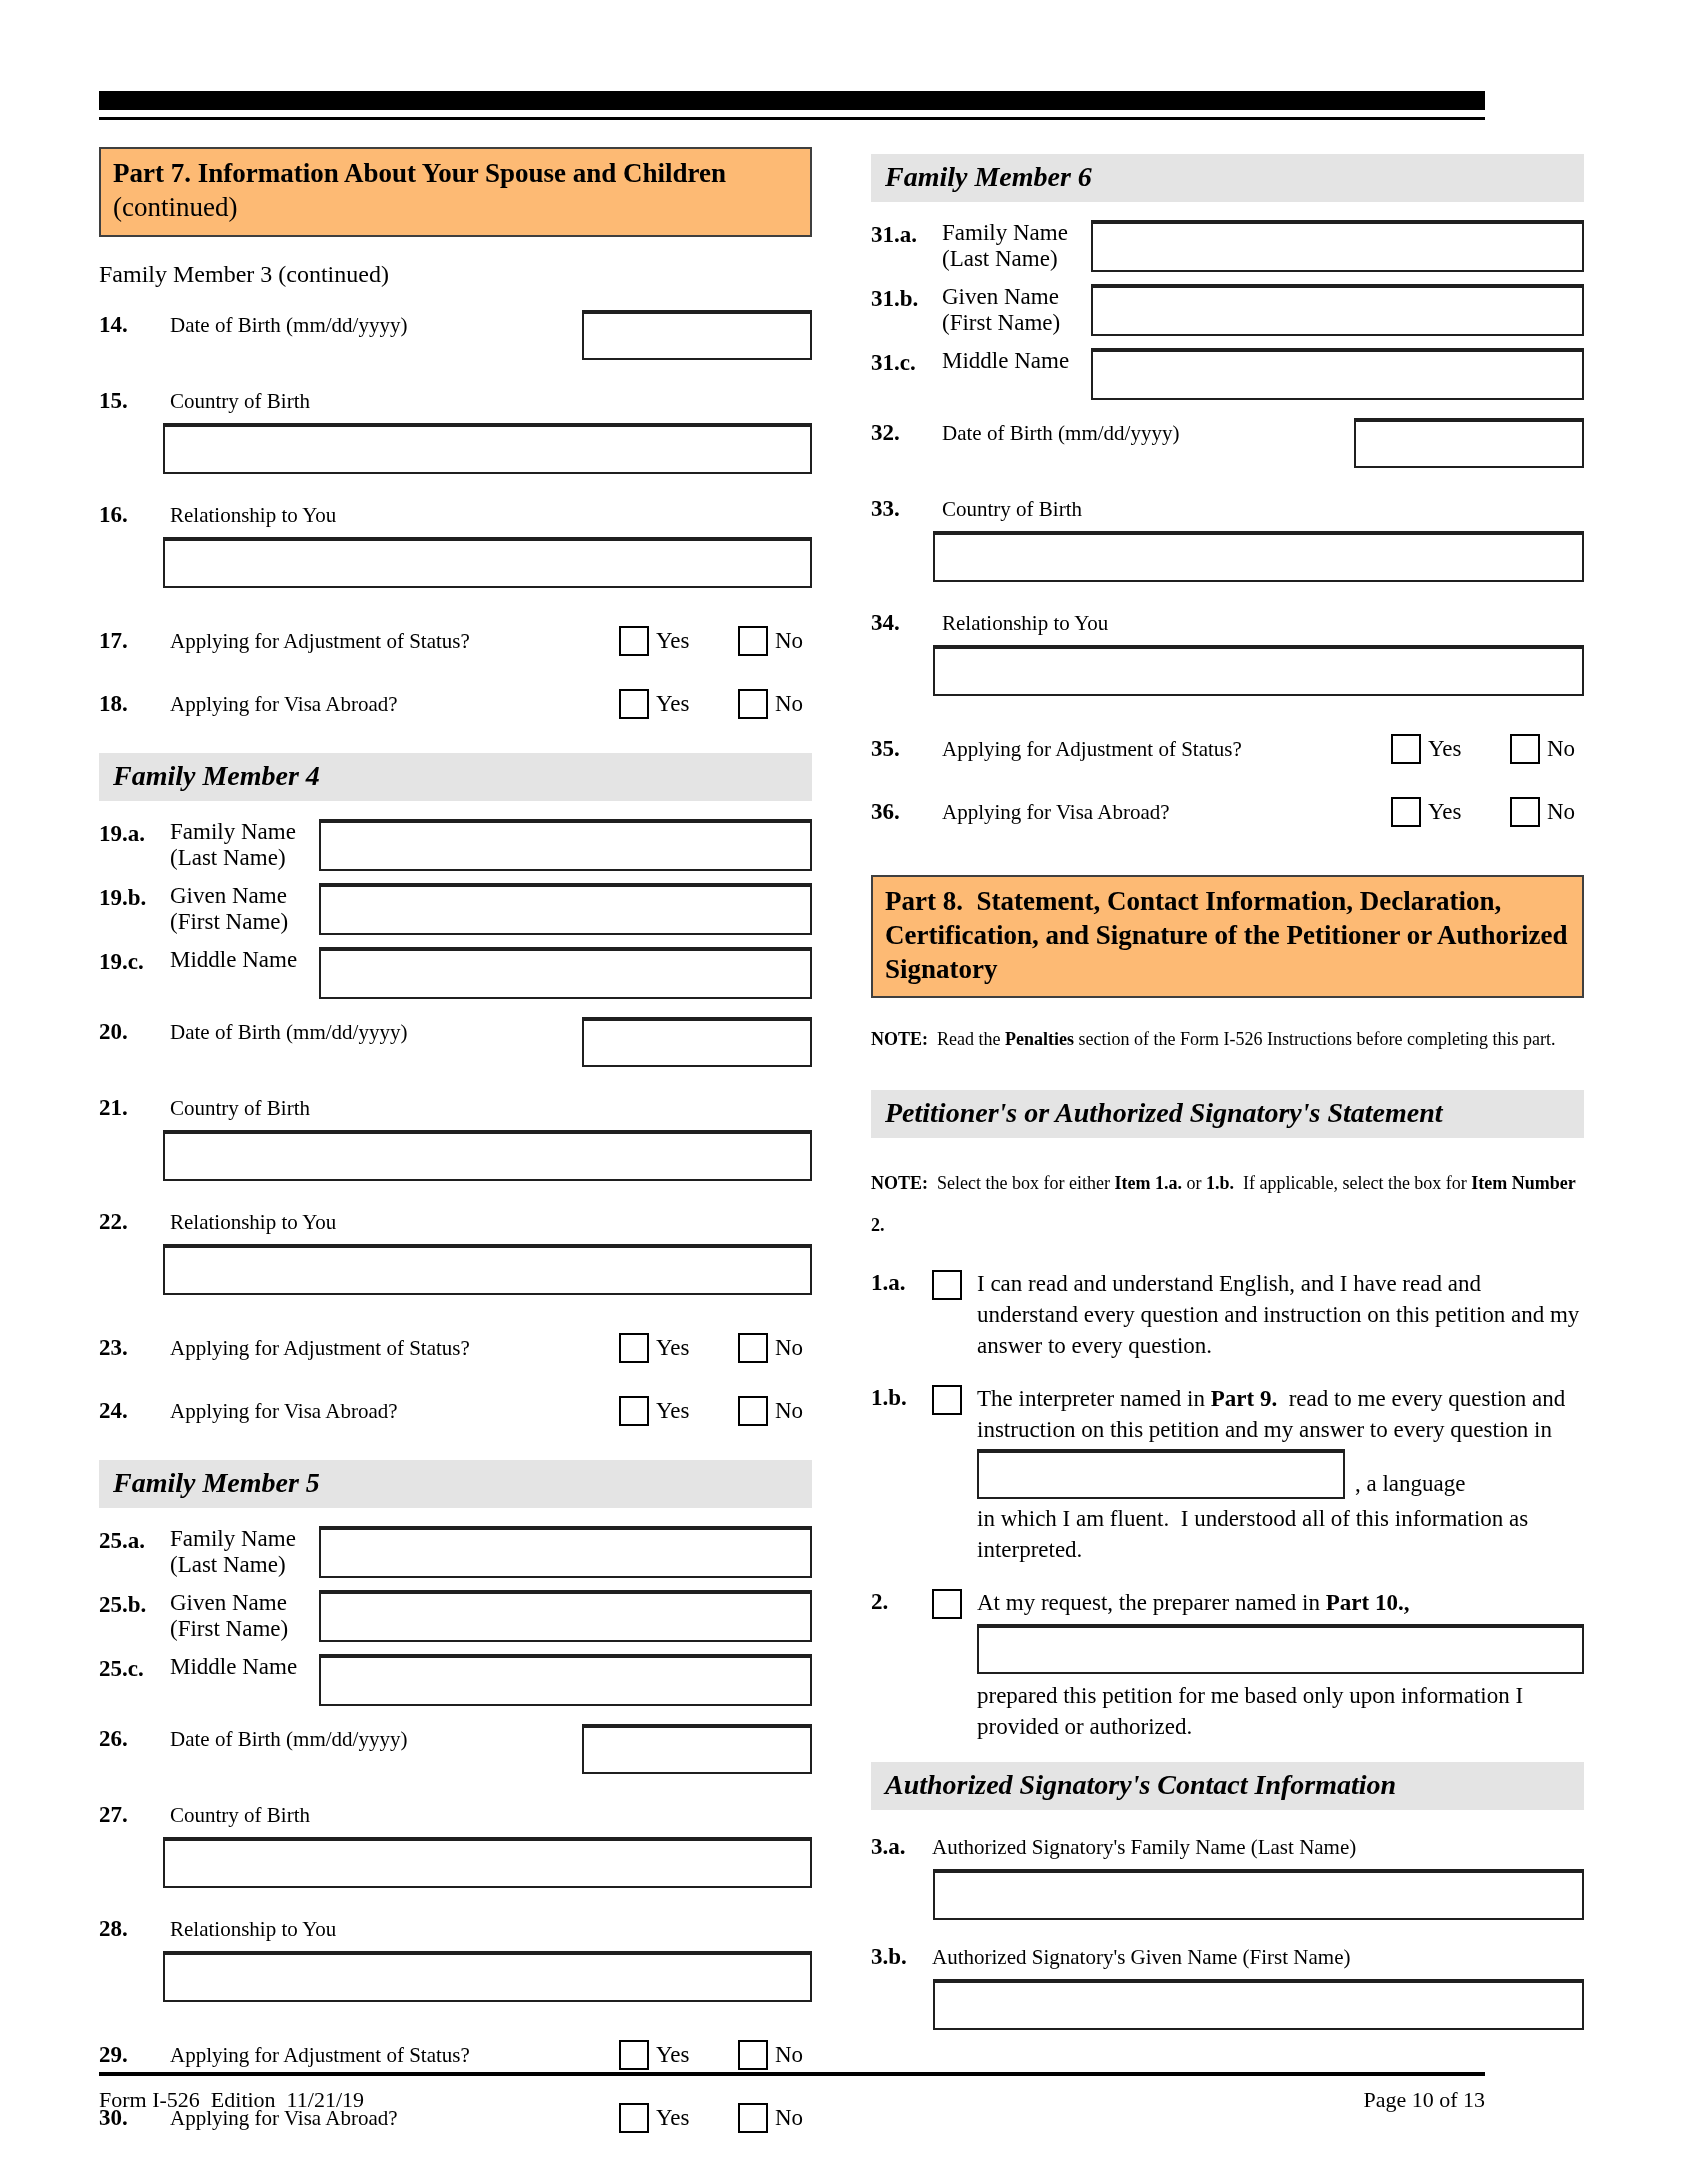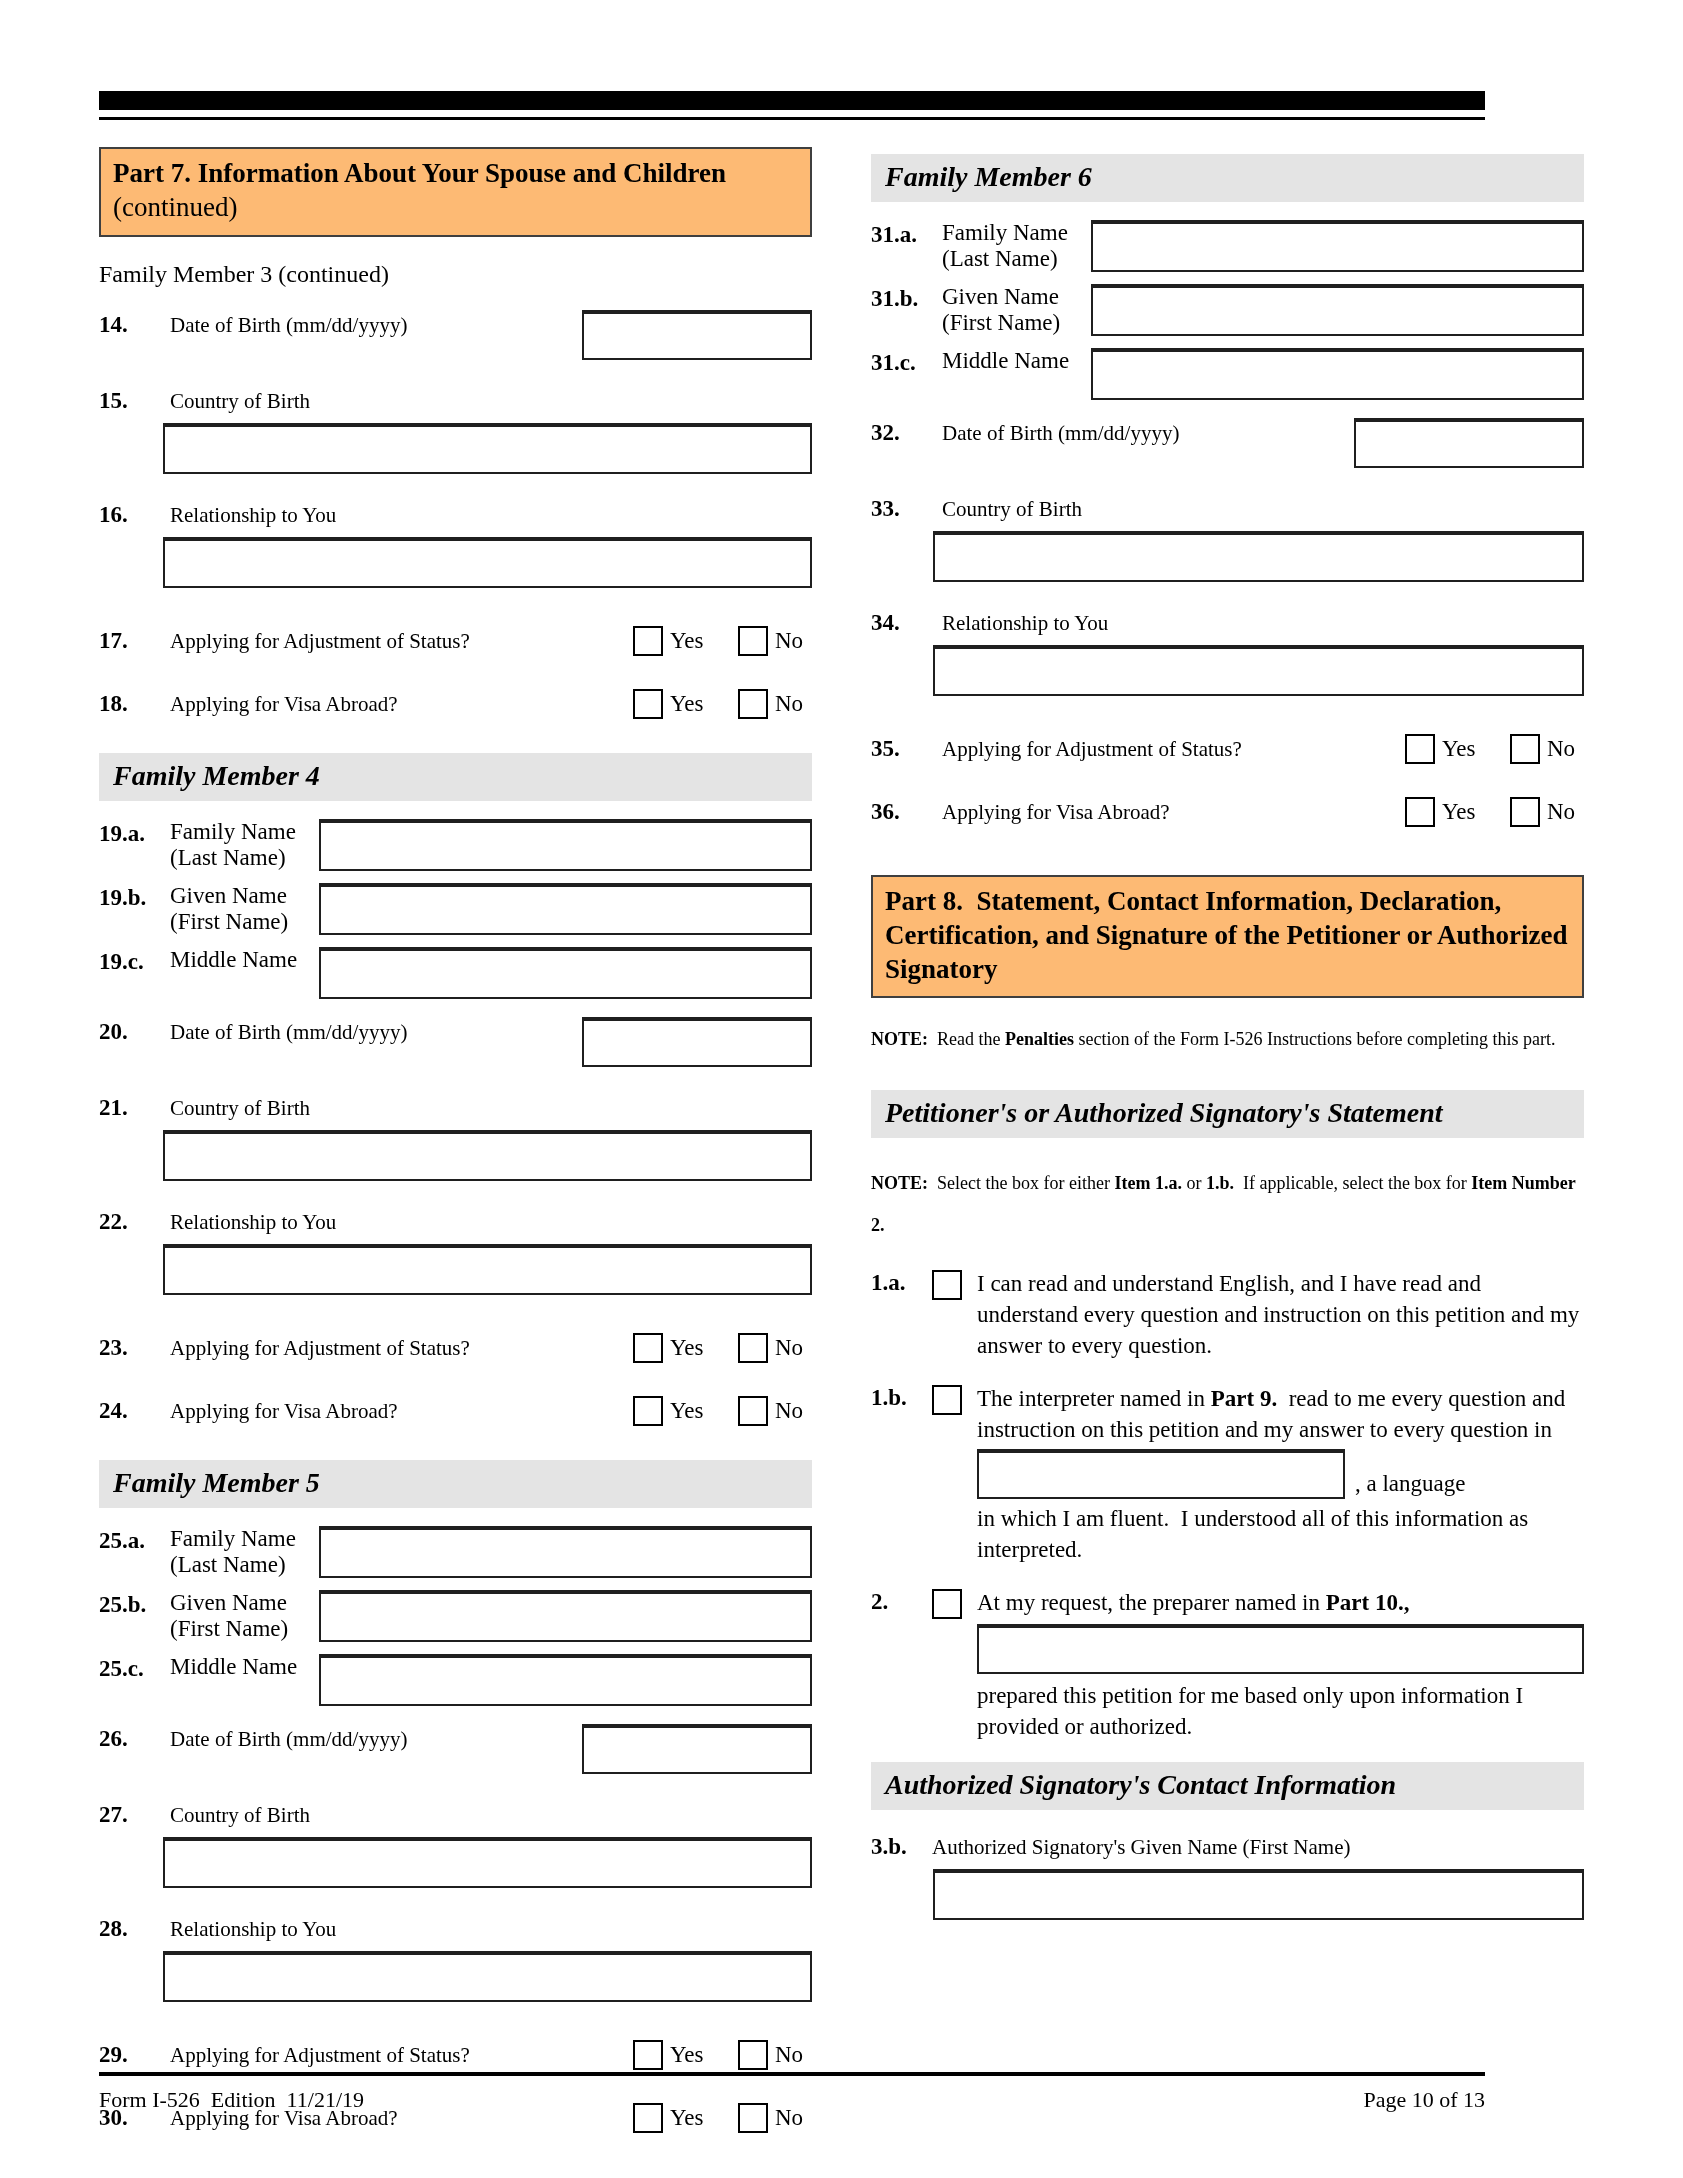--- a/index.html
+++ b/index.html
@@ -30,21 +30,21 @@
   .field-block{margin-top:26px;}
   .field-block .head{display:flex;}
   .full-box{margin-left:64px;margin-top:7px;height:51px;}
 
   .yn-row{display:flex;align-items:center;margin-top:38px;}
   .yn-row .lbl{flex:1;}
   .yn-row.second{margin-top:33px;}
   .cb{width:26px;height:26px;border:2px solid #000;background:#fff;flex-shrink:0;display:inline-block;}
   .yn-group{display:flex;align-items:center;flex-shrink:0;}
   .yn-group .yn-lbl{font-size:23px;margin-left:7px;}
-  .yn-group.yes{width:105px;}
+  .yn-group.yes{width:119px;}
   .yn-group.no{width:74px;}
 
   .name-row{display:flex;align-items:flex-start;margin-top:12px;}
   .name-row.first{margin-top:18px;}
   .name-lbl{width:149px;flex-shrink:0;font-size:23px;line-height:26px;}
   .name-box{flex:1;height:52px;}
 
   .pre{white-space:pre-wrap;}
   .note{font-size:18px;line-height:42px;margin-top:20px;}
   .b{font-weight:bold;}
@@ -363,20 +363,27 @@
         <span class="cb stmt-cb"></span>
         <div class="stmt-body">
           <div class="pre"><span>At my request, the preparer named in </span><span class="b">Part 10.,</span></div>
           <div class="box prep-box"></div>
           <div class="pre">prepared this petition for me based only upon information I provided or authorized.</div>
         </div>
       </div>
 
       <div class="sub-header" style="margin-top:20px;font-family:Liberation Serif, serif;">Authorized Signatory's Contact Information</div>
 
+      <div class="contact-field">
+        <div class="head">
+          <div class="num" style="width:61px;">3.a.</div>
+          <div class="lbl">Authorized Signatory's Family Name (Last Name)</div>
+        </div>
+        <div class="box contact-box"></div>
+      </div>
 
       <div class="contact-field">
         <div class="head">
           <div class="num" style="width:61px;">3.b.</div>
           <div class="lbl">Authorized Signatory's Given Name (First Name)</div>
         </div>
         <div class="box contact-box"></div>
       </div>
 
     </div>

